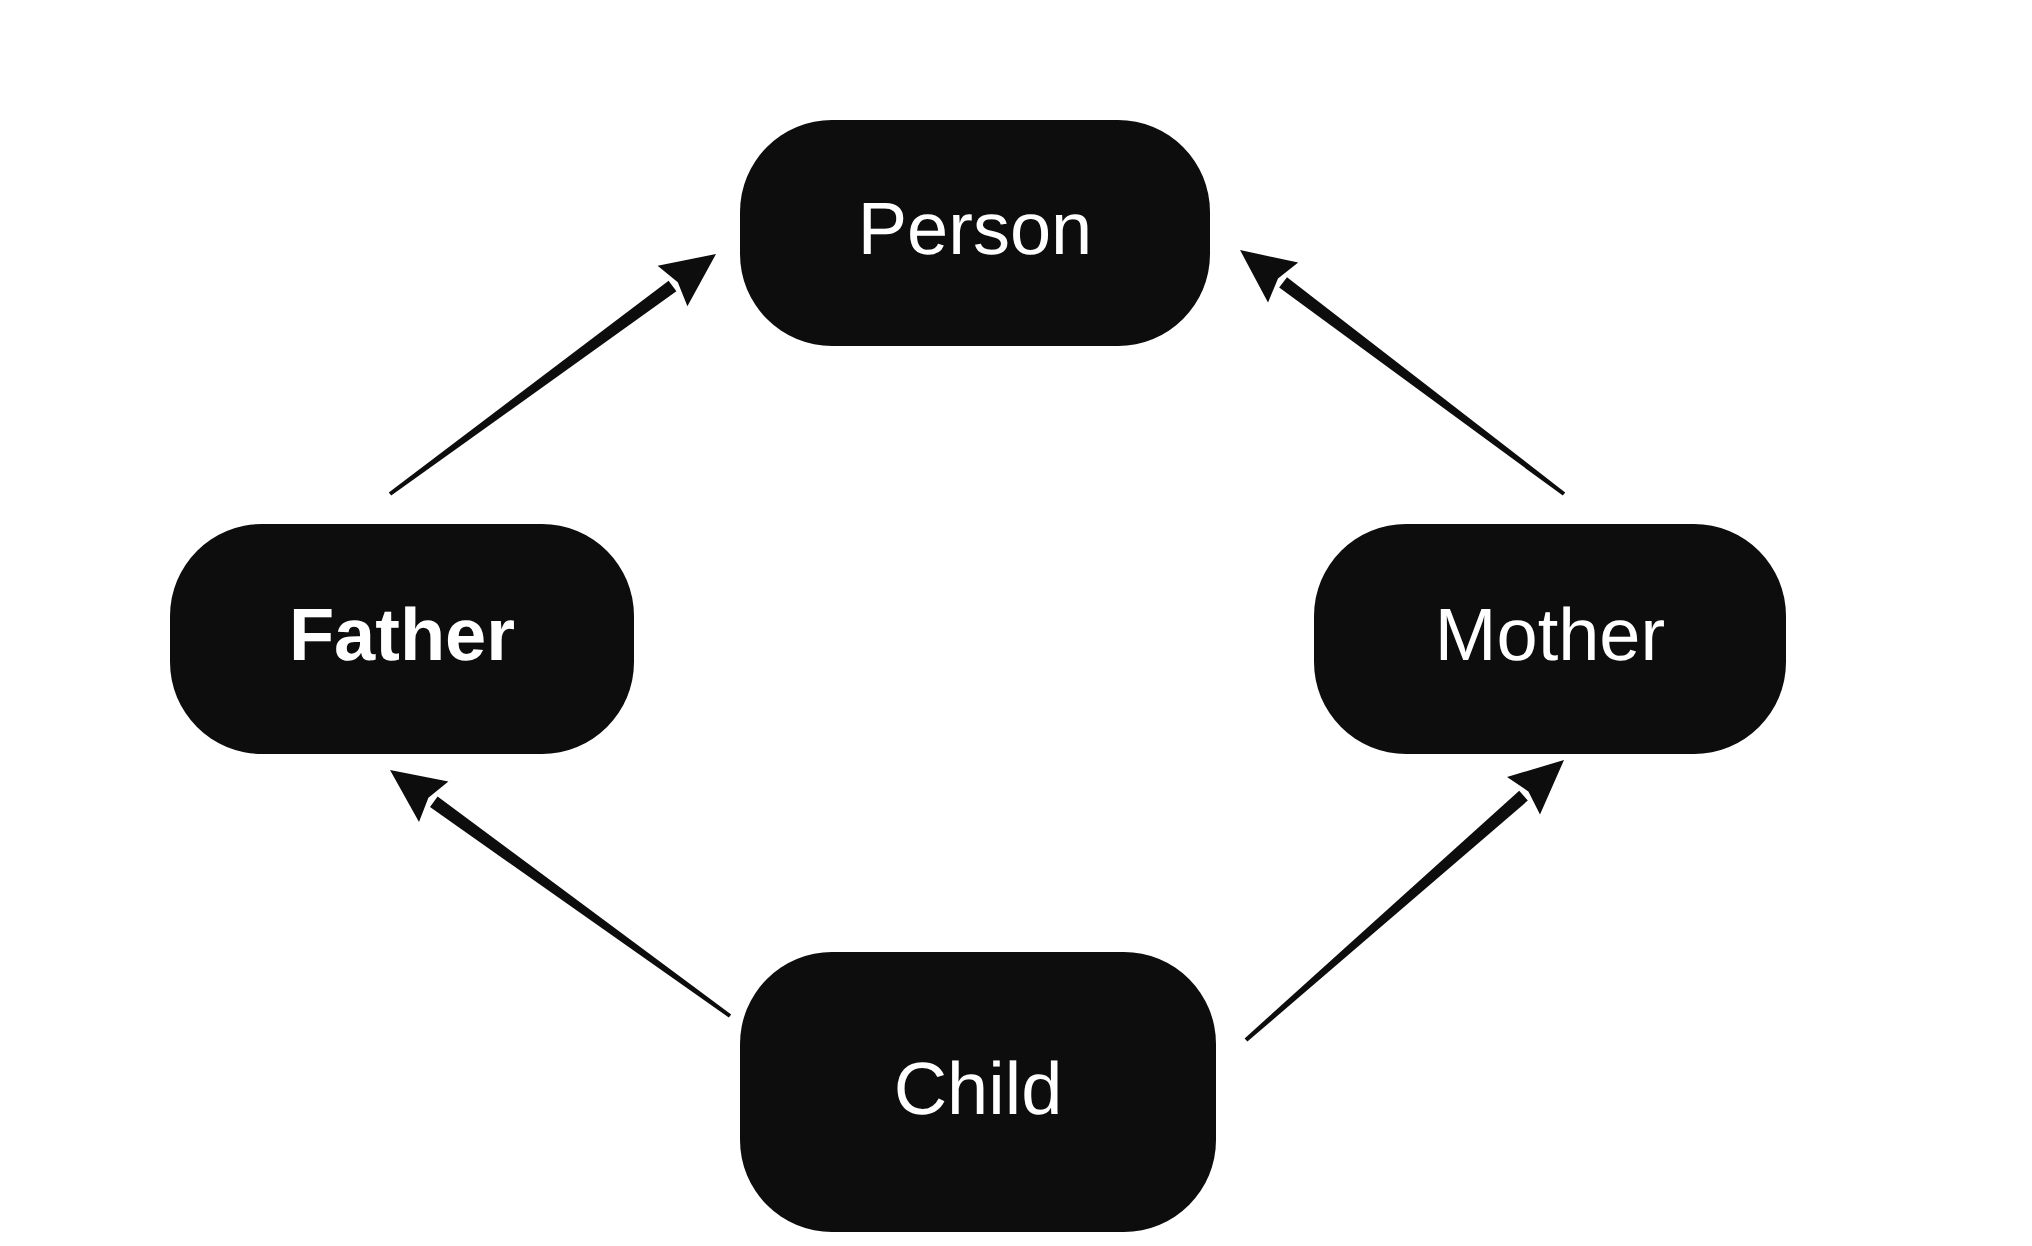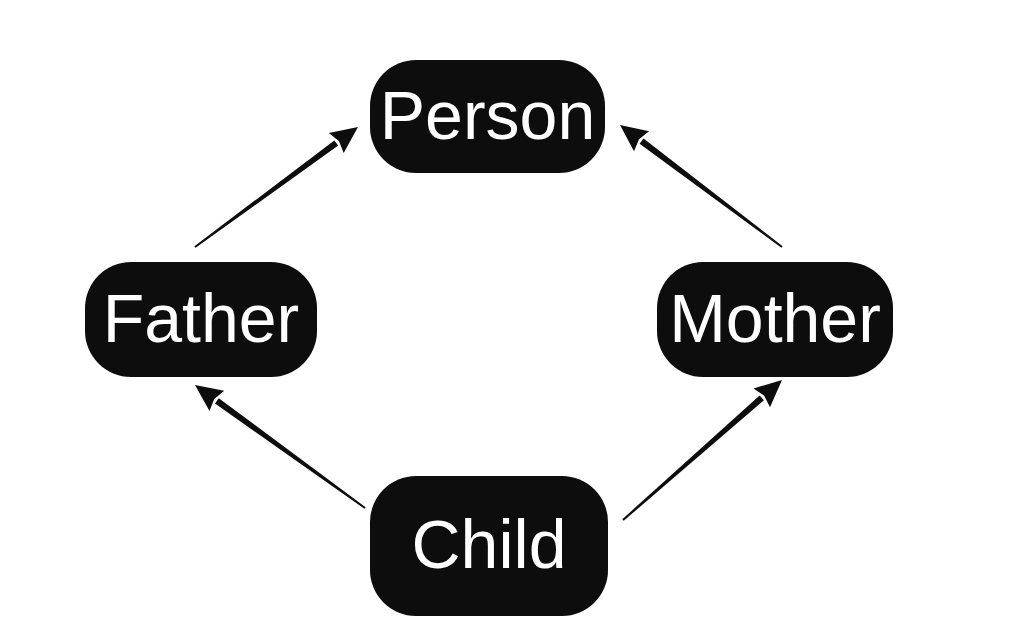--- a/index.html
+++ b/index.html
@@ -25,28 +25,28 @@
   }
   .node {
     position: absolute;
     border-radius: 46px;
     display: flex;
     align-items: center;
     justify-content: center;
     box-sizing: border-box;
   }
   .node span {
-    font-size: 68px;
+    font-size: 37px;
     line-height: 1;
     letter-spacing: 0px;
     white-space: nowrap;
     padding-bottom: 4px;
   }
   .node-person { left: 370px; top:  60px; width: 235px; height: 113px; }
-  .node-father { left:  85px; top: 262px; width: 232px; height: 115px; }
+  .node-father { left:  85px; top: 262px; width: 232px; height: 115px; font-weight: bold; }
   .node-mother { left: 657px; top: 262px; width: 236px; height: 115px; }
   .node-child  { left: 370px; top: 476px; width: 238px; height: 140px; }
 </style>
 </head>
 <body style="background: rgb(255, 255, 255);">
 
 <div class="canvas" style="background: rgb(255, 255, 255);">
 
   <svg id="arrow-layer" viewBox="0 0 1016 623" xmlns="http://www.w3.org/2000/svg">
       <g fill="#0d0d0d">

